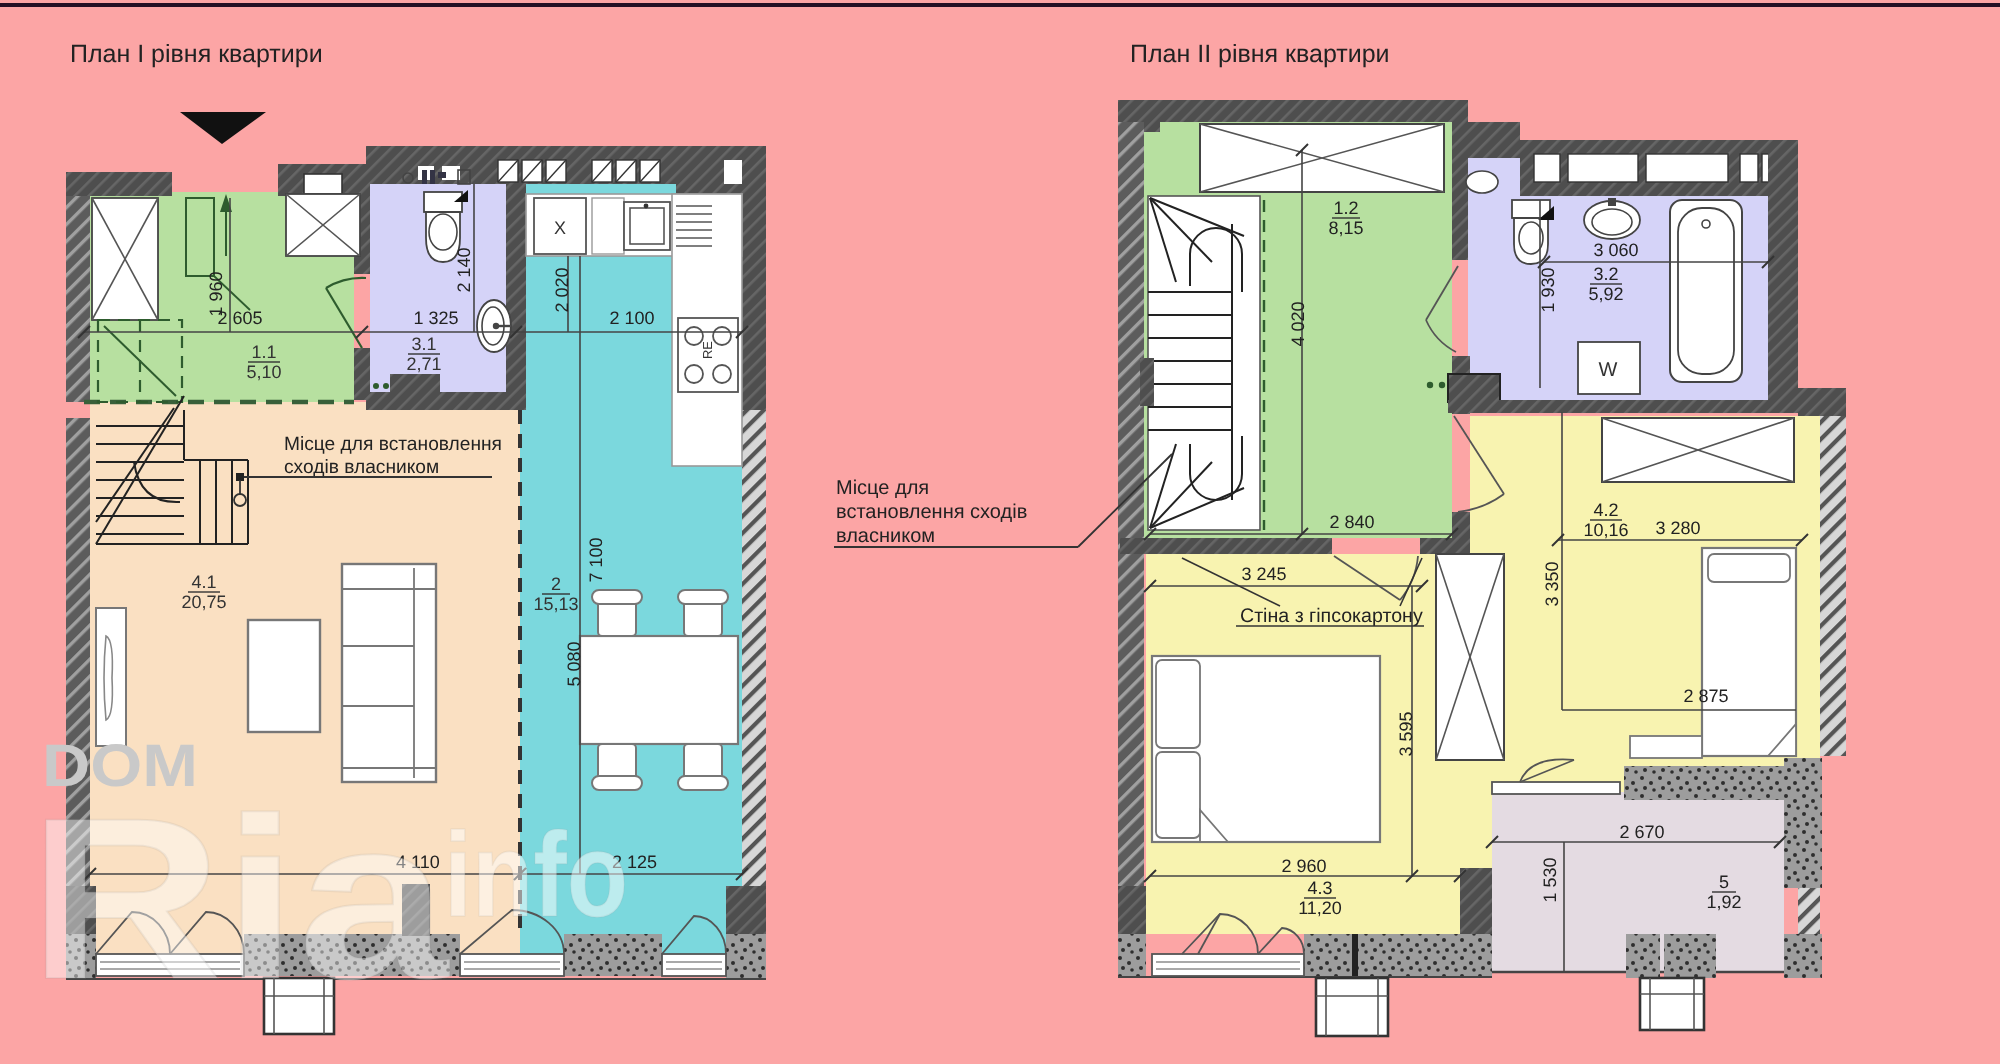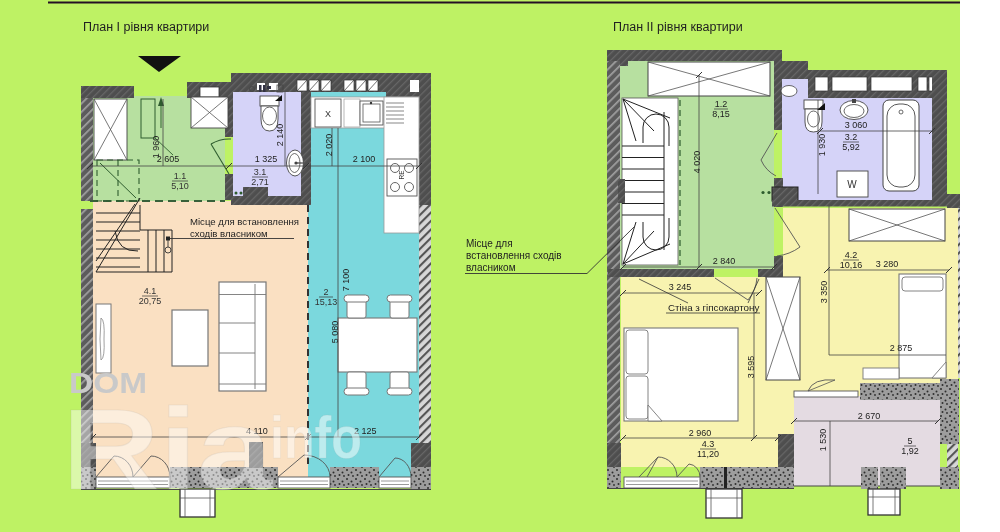--- a/index.html
+++ b/index.html
@@ -1,17 +1,17 @@
 <!DOCTYPE html>
 <html><head>
 <meta charset="utf-8">
 <style>
 html,body{margin:0;padding:0;background:#ffffff;}
 *{font-family:"Liberation Sans",sans-serif;}
-#page{position:relative;width:912px;height:532px;background:#bef264;overflow:hidden;padding-left:48px;}
+#page{position:relative;width:1000px;height:532px;background:#fca5a5;overflow:hidden;}
 </style>
 </head>
 <body>
 <div id="page">
 <svg width="1000" height="532" viewBox="0 0 1000 532">
 <defs>
 <pattern id="lh" width="6" height="6" patternUnits="userSpaceOnUse" patternTransform="rotate(45)">
   <rect width="6" height="6" fill="#d7d7d7"></rect>
   <rect width="2.1" height="6" fill="#555555"></rect>
 </pattern>

